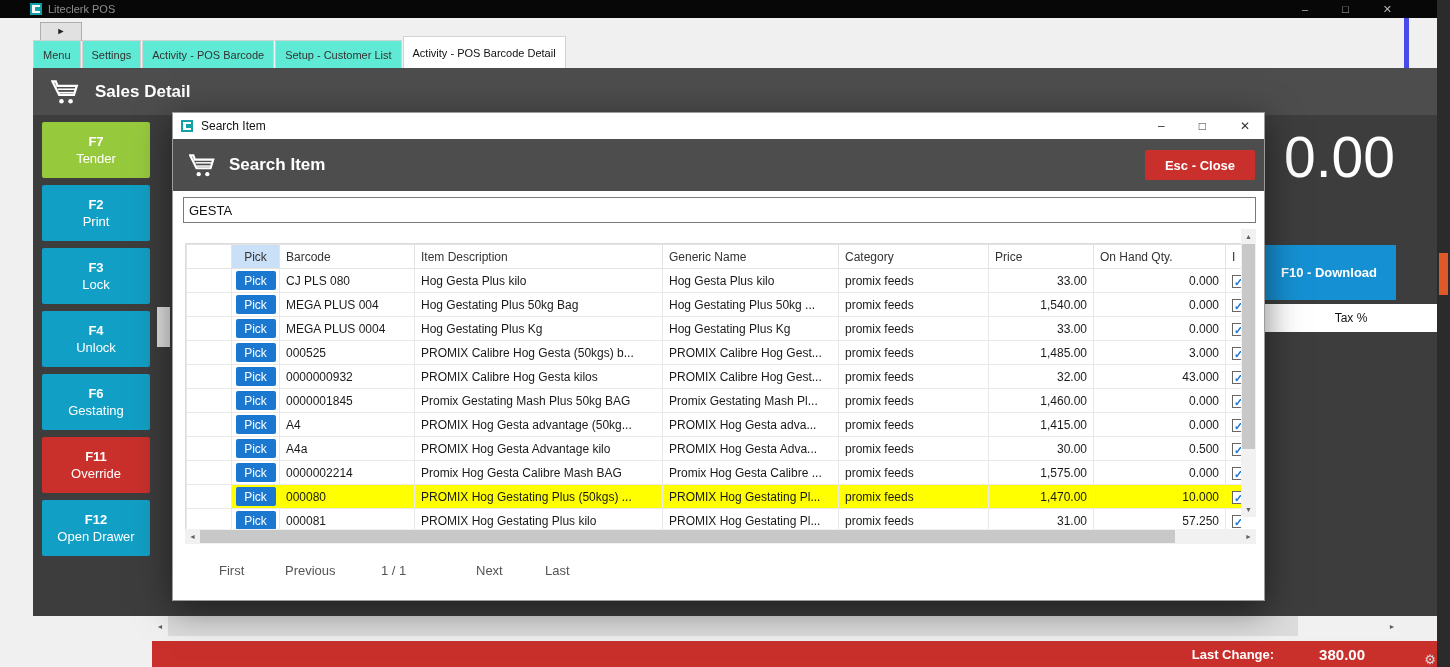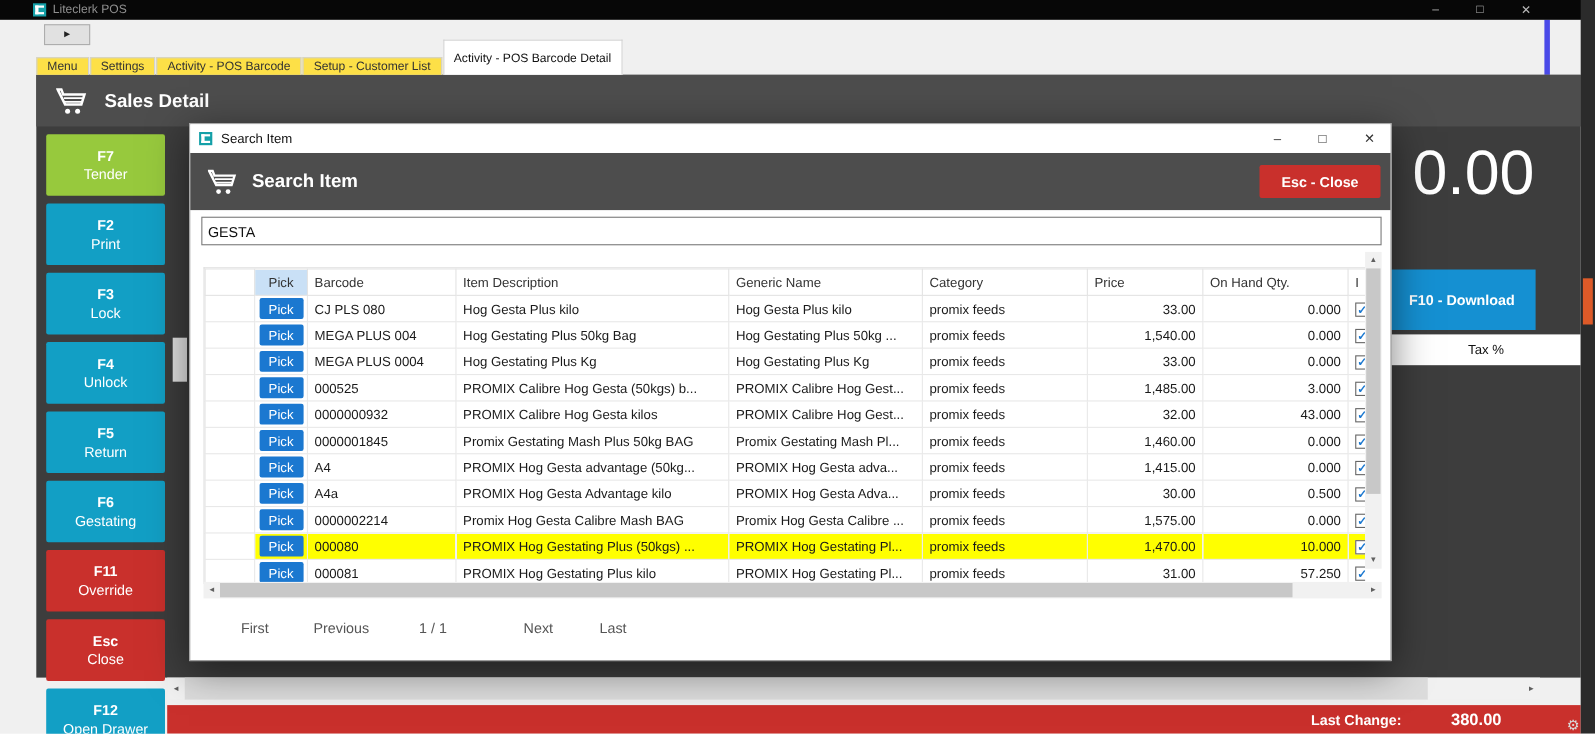--- a/index.html
+++ b/index.html
@@ -13,21 +13,21 @@
   .titlebar .logo{margin-left:30px}
   .app-title{color:#8f8f8f;font-size:11px;margin-left:6px;white-space:nowrap}
   .win-controls{position:absolute;right:58px;top:0;height:18px;display:flex;align-items:center;gap:34px;color:#b5b5b5;font-size:11px}
   .win-controls span{cursor:default}
 
   
   .toolbar{position:absolute;left:0;top:18px;width:1450px;height:28px;background:#F0F0F0}
   .run-btn{position:absolute;left:40px;top:4px;width:42px;height:19px;background:#E1E1E1;border:1px solid #ADADAD;font-size:9px;color:#222;text-align:center;line-height:17px}
   .accent-line{position:absolute;left:1404px;top:18px;width:5px;height:50px;background:#4A4AE8}
   .tabbar{position:absolute;left:33px;top:46px;height:22px;display:flex;align-items:flex-end;z-index:2}
-  .tab{height:16px;background:#fde047;border:1px solid #D2D2D2;border-bottom:none;padding:0 9px;font-size:11px;color:#333;display:flex;align-items:center;white-space:nowrap;margin-right:1px}
+  .tab{height:28px;background:#5eead4;border:1px solid #D2D2D2;border-bottom:none;padding:0 9px;font-size:11px;color:#333;display:flex;align-items:center;white-space:nowrap;margin-right:1px}
   .tab.active{height:32px;background:#FFFFFF;font-weight:400;color:#111}
 
   
   .page{position:absolute;left:33px;top:68px;width:1404px;height:548px;background:var(--page_gray,#3D3D3D)}
   .sales-header{position:absolute;left:0;top:0;width:100%;height:47px;background:var(--header_gray,#4D4D4D);display:flex;align-items:center}
   .sales-header .cart{margin-left:18px}
   .page-title{color:#fff;font-size:17px;font-weight:bold;margin-left:14px}
 
   
   .fkeys{position:absolute;left:42px;top:122px;width:108px;display:flex;flex-direction:column;gap:7px;z-index:3}
@@ -162,34 +162,26 @@
   </div>
     <div class="fkey teal">
     <span class="k">F3</span>
     <span class="l">Lock</span>
   </div>
     <div class="fkey teal">
     <span class="k">F4</span>
     <span class="l">Unlock</span>
   </div>
     <div class="fkey teal">
-    <span class="k">F5</span>
-    <span class="l">Return</span>
-  </div>
-    <div class="fkey teal">
     <span class="k">F6</span>
     <span class="l">Gestating</span>
   </div>
     <div class="fkey red">
     <span class="k">F11</span>
     <span class="l">Override</span>
-  </div>
-    <div class="fkey red">
-    <span class="k">Esc</span>
-    <span class="l">Close</span>
   </div>
     <div class="fkey teal">
     <span class="k">F12</span>
     <span class="l">Open Drawer</span>
   </div>
   </div>
 
 <div class="total">0.00</div>
 <div class="dl-btn">F10 - Download</div>
 <div class="tax-strip">Tax %</div>

